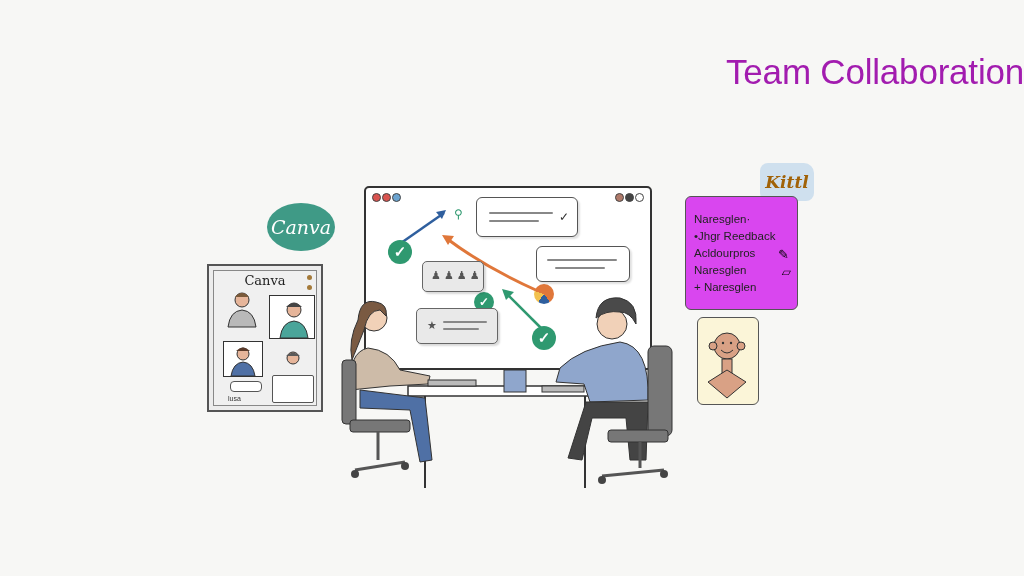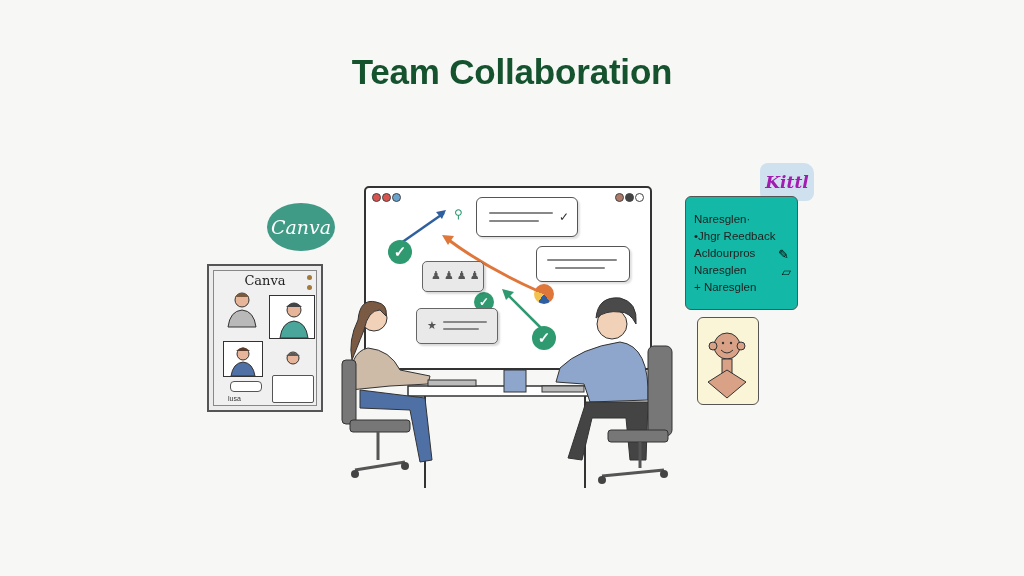--- a/index.html
+++ b/index.html
@@ -1,31 +1,31 @@
 <!DOCTYPE html>
 <html><head>
 <meta charset="utf-8">
 <style>
   html,body{margin:0;padding:0;}
   body{width:1024px;height:576px;background:#f7f7f5;position:relative;overflow:hidden;font-family:"Liberation Sans",sans-serif;}
-  .title{position:absolute;left:0;width:1024px;top:52px;text-align:center;font-size:35px;font-weight:bold;color:#14532d;letter-spacing:-0.2px;}
+  .title{position:absolute;left:0;width:1024px;top:52px;text-align:right;font-size:35px;font-weight:normal;color:#a21caf;letter-spacing:-0.2px;}
   .abs{position:absolute;}
   .bubble-canva{left:267px;top:203px;width:68px;height:48px;border-radius:50%;background:#3f9a86;color:#fff;font-family:"DejaVu Serif",serif;font-style:italic;font-size:19px;display:flex;align-items:center;justify-content:center;}
   .board{left:207px;top:264px;width:116px;height:148px;background:#ececec;border:2px solid #555;box-sizing:border-box;}
   .board-inner{position:absolute;left:4px;top:4px;right:4px;bottom:4px;border:1px solid #888;background:#f0f0f0;}
   .board-title{position:absolute;left:0;right:0;top:2px;text-align:center;font-family:"DejaVu Serif",serif;font-size:13px;color:#222;}
   .screw{position:absolute;width:5px;height:5px;border-radius:50%;background:#a47a3a;}
   .photo{position:absolute;border:1px solid #333;background:#fff;}
   .window{left:364px;top:186px;width:288px;height:184px;background:#fff;border:2px solid #333;border-radius:5px;box-sizing:border-box;}
   .dot{position:absolute;top:5px;width:7px;height:7px;border-radius:50%;border:1px solid #444;}
   .card{position:absolute;background:#e9e9e9;border:1.5px solid #666;border-radius:5px;box-shadow:2px 2px 2px rgba(0,0,0,0.15);}
   .speech{position:absolute;background:#fff;border:1.5px solid #555;border-radius:6px;box-shadow:2px 2px 2px rgba(0,0,0,0.12);}
   .check{position:absolute;width:24px;height:24px;border-radius:50%;background:#2f9970;color:#fff;font-size:15px;font-weight:bold;display:flex;align-items:center;justify-content:center;}
-  .kittl-tag{left:760px;top:163px;width:54px;height:38px;background:#cfe0ee;border-radius:8px 10px 8px 8px;font-family:"DejaVu Serif",serif;font-style:italic;font-weight:bold;font-size:17px;color:#a21caf;display:flex;align-items:center;justify-content:center;}
-  .note{left:685px;top:196px;width:113px;height:114px;background:#14b8a6;border:1.5px solid #555;border-radius:6px;box-sizing:border-box;padding:14px 6px 4px 8px;}
+  .kittl-tag{left:760px;top:163px;width:54px;height:38px;background:#cfe0ee;border-radius:8px 10px 8px 8px;font-family:"DejaVu Serif",serif;font-style:italic;font-weight:bold;font-size:17px;color:#a16207;display:flex;align-items:center;justify-content:center;}
+  .note{left:685px;top:196px;width:113px;height:114px;background:#d946ef;border:1.5px solid #555;border-radius:6px;box-sizing:border-box;padding:14px 6px 4px 8px;}
   .note-line{font-size:11.5px;line-height:17px;color:#222;white-space:nowrap;}
   .avatar-card{left:697px;top:317px;width:62px;height:88px;background:#fbf5d8;border:1.5px solid #555;border-radius:6px;box-sizing:border-box;}
   .line{position:absolute;height:2px;background:#888;border-radius:1px;}
 </style>
 </head>
 <body>
 
 <div class="title">Team Collaboration</div>
 
 <div class="abs bubble-canva">Canva</div>

